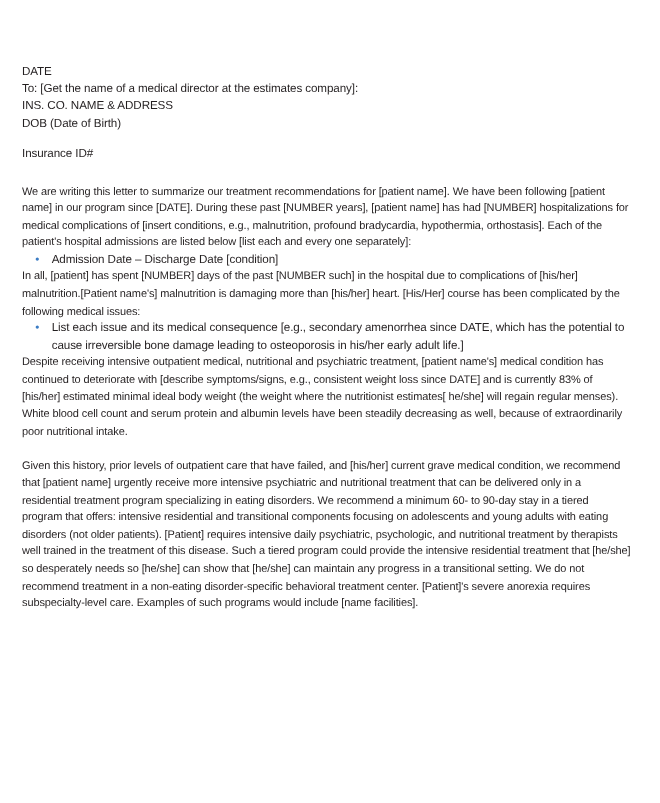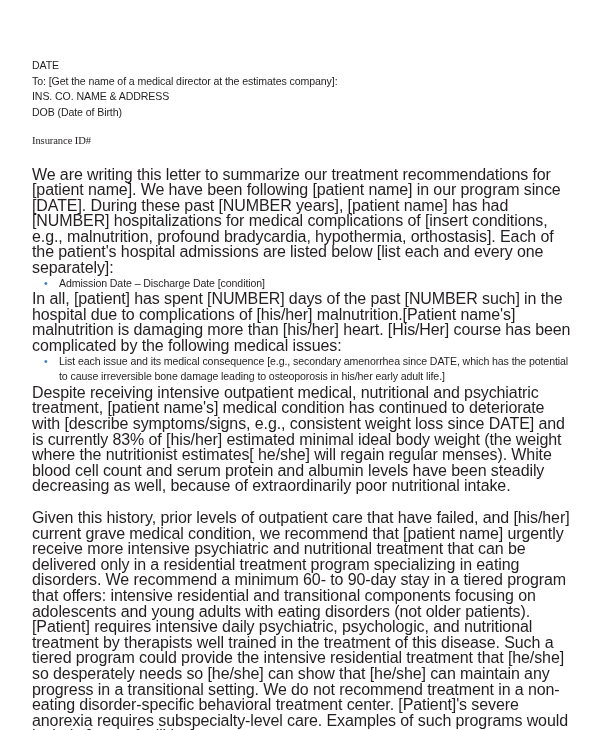--- a/index.html
+++ b/index.html
@@ -11,38 +11,37 @@
     width: 600px;
     height: 730px;
     font-family: "Liberation Sans", sans-serif;
     color: #231f20;
     overflow: hidden;
   }
   .page {
     box-sizing: border-box;
     width: 600px;
     height: 730px;
-    padding: 58px 26px 0 32px;
+    padding: 58px 26px 0 20px;
     background: #ffffff;
   }
   .hdr-line {
     font-size: 10.6px;
     line-height: 15.5px;
     letter-spacing: -0.1px;
     white-space: pre-wrap;
   }
   .hdr-gap {
     margin-top: 13px;
-    font-family: Liberation Serif, serif;
   }
   .body-start {
     margin-top: 18px;
   }
   .para {
-    font-size: 16px;
+    font-size: 10px;
     line-height: 15.6px;
     letter-spacing: -0.1px;
     text-align: left;
   }
   .para-gap {
     margin-top: 16px;
   }
   .bullet-item {
     position: relative;
     padding-left: 27px;

